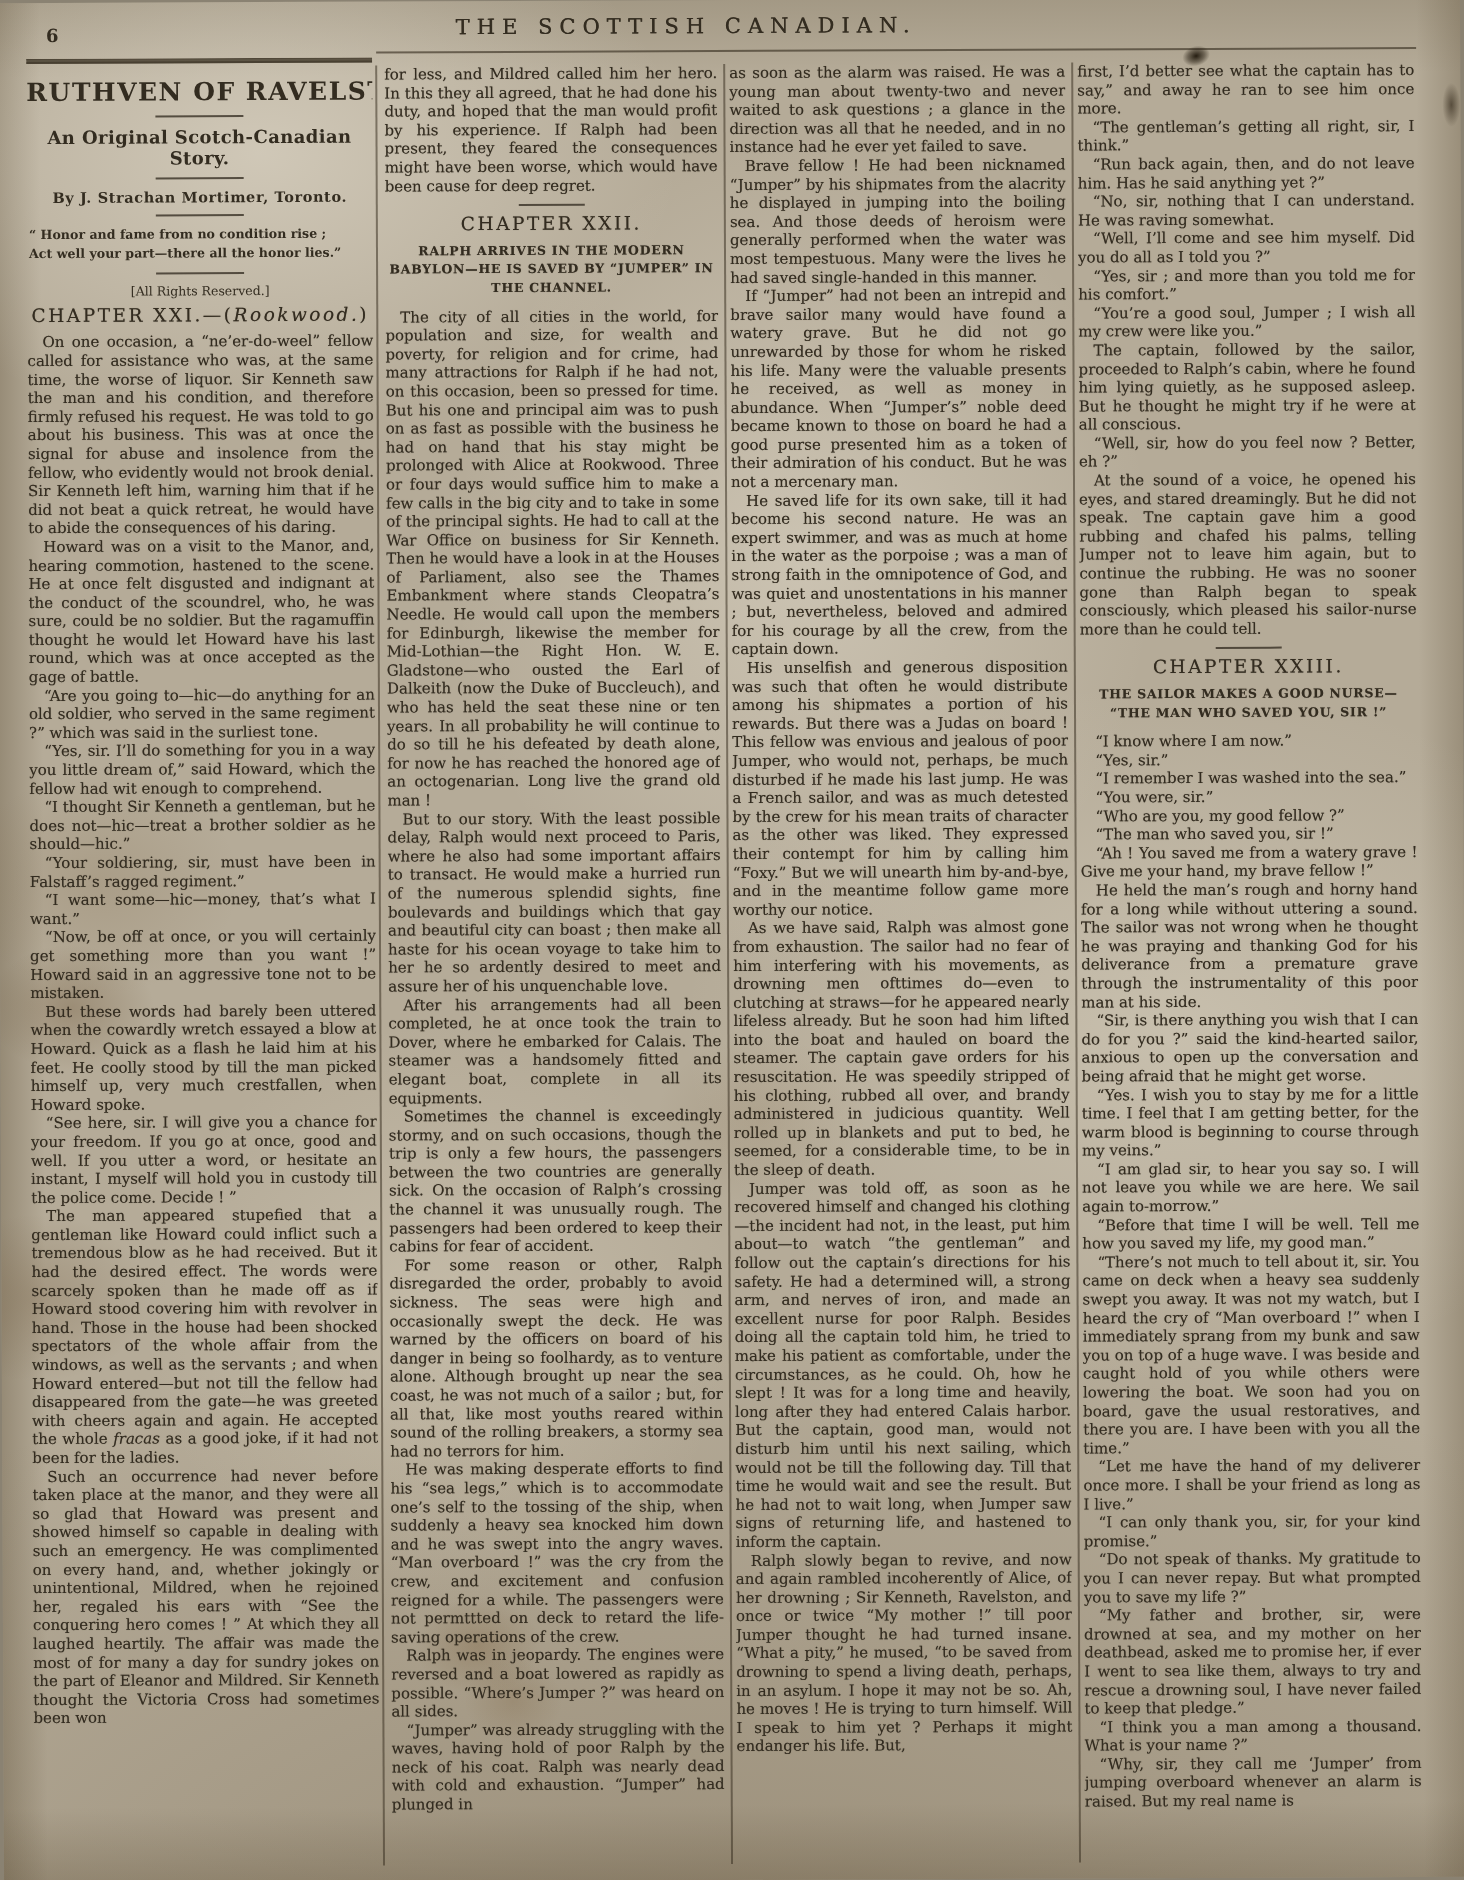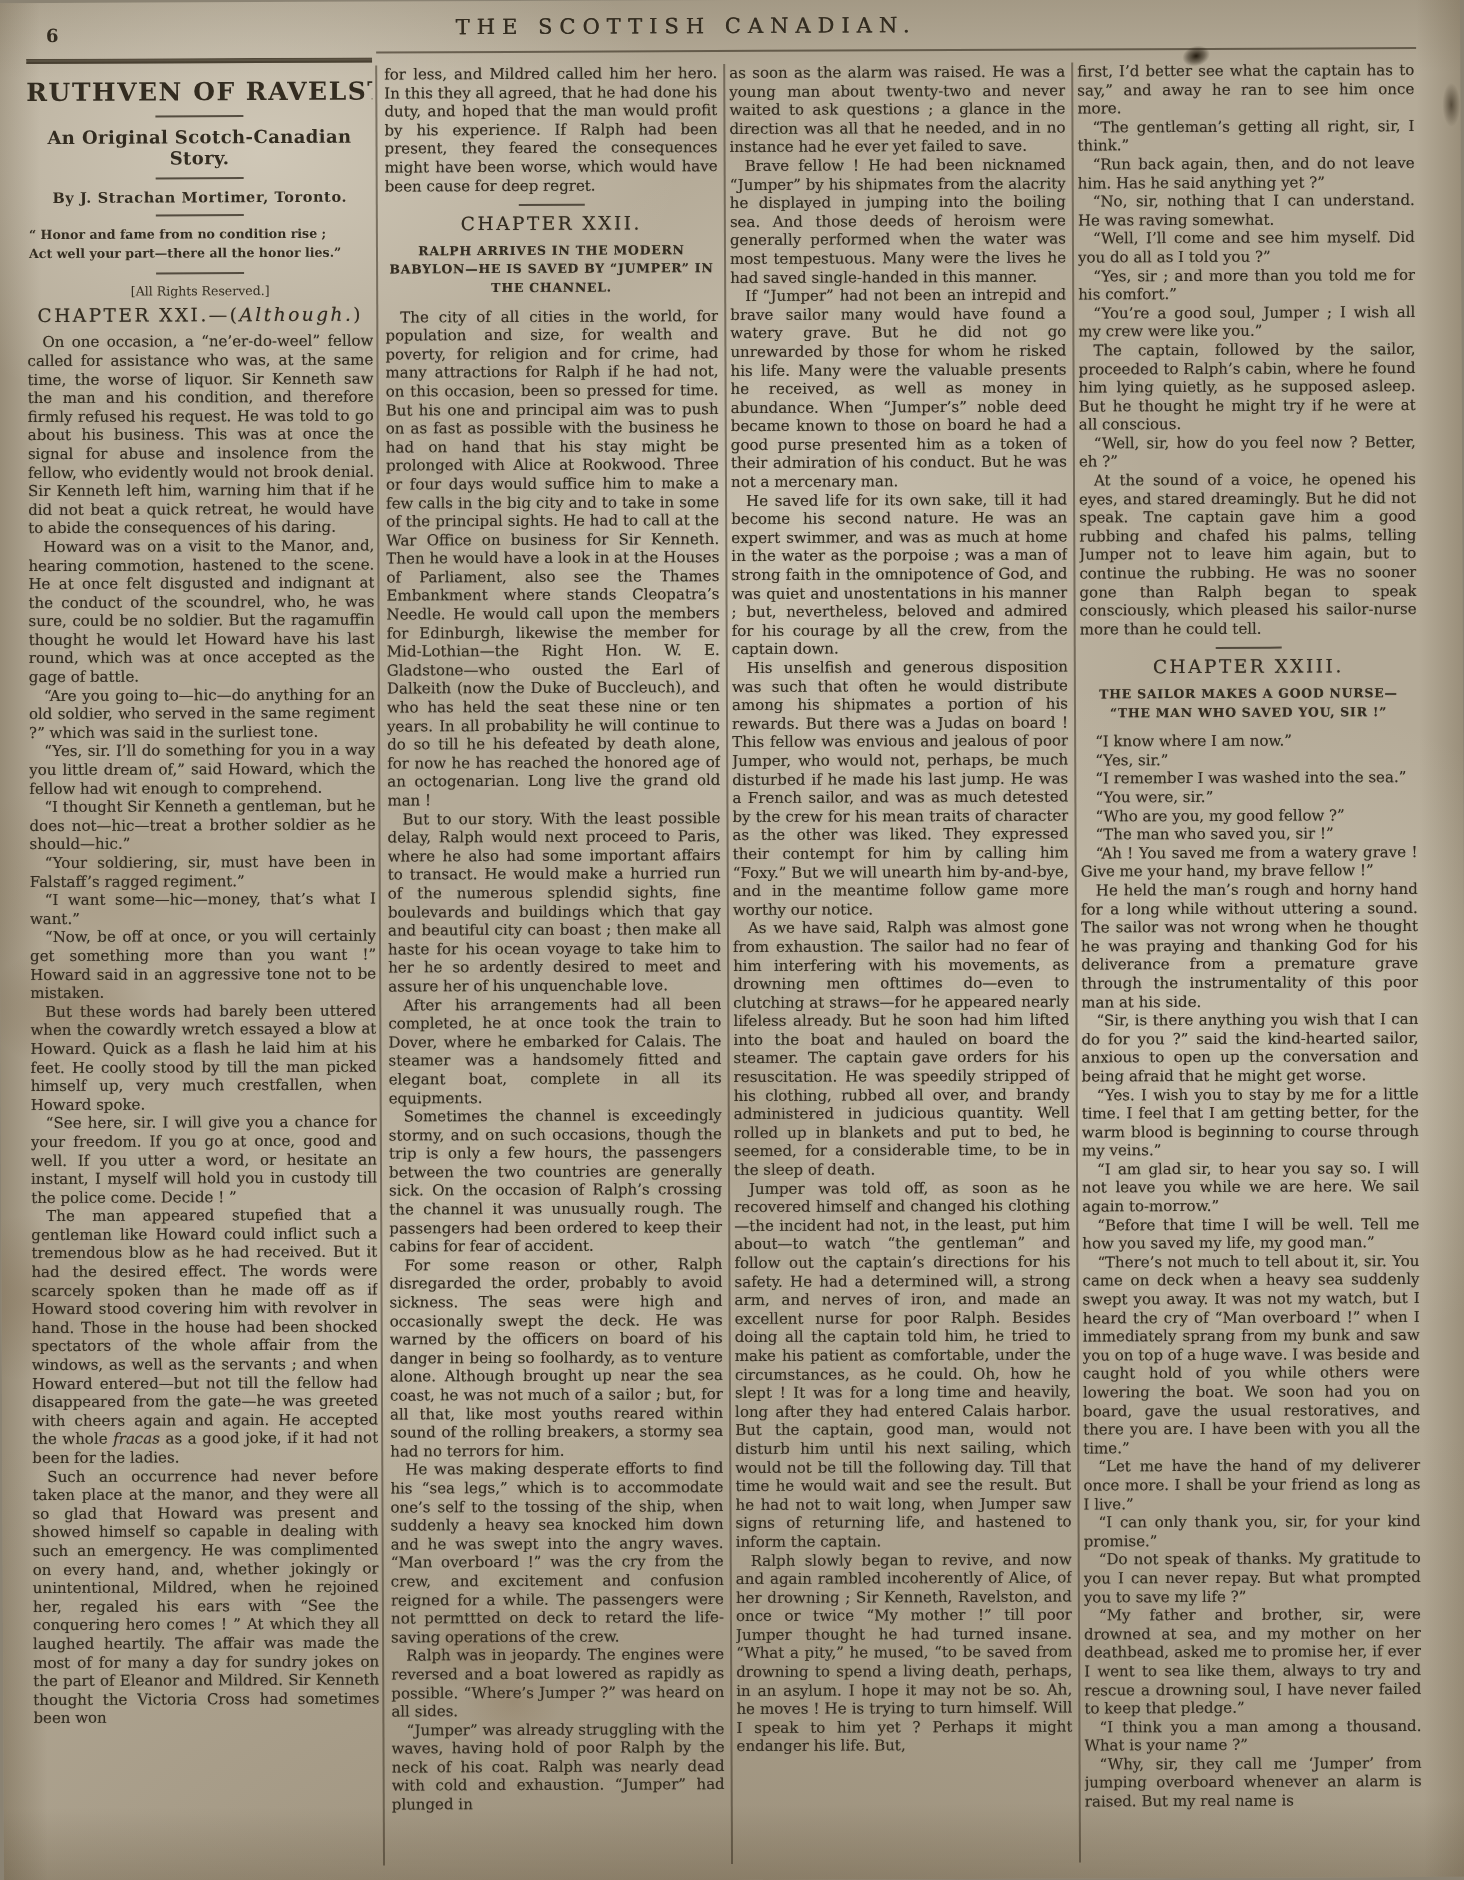--- a/index.html
+++ b/index.html
@@ -80,21 +80,21 @@
       <div class="divider wide"></div>
       <div class="byline">By J. Strachan Mortimer, Toronto.</div>
       <div class="divider wide"></div>
       <div class="epigraph">
         <div>“ Honor and fame from no condition rise ;</div>
         <div>Act well your part—there all the honor lies.”</div>
       </div>
       <div class="divider wide"></div>
       <div class="rights">[All Rights Reserved.]</div>
       <div class="body">
-          <h3 class="chapter">CHAPTER XXI.—(<i>Although.</i>)</h3>
+          <h3 class="chapter">CHAPTER XXI.—(<i>Rookwood.</i>)</h3>
           <p class="para">On one occasion, a “ne’er-do-weel” fellow called for assistance who was, at the same time, the worse of liquor.  Sir Kenneth saw the man and his condition, and therefore firmly refused his request.  He was told to go about his business.  This was at once the signal for abuse and insolence from the fellow, who evidently would not brook denial.  Sir Kenneth left him, warning him that if he did not beat a quick retreat, he would have to abide the consequences of his daring.</p>
           <p class="para">Howard was on a visit to the Manor, and, hearing commotion, hastened to the scene.  He at once felt disgusted and indignant at the conduct of the scoundrel, who, he was sure, could be no soldier.  But the ragamuffin thought he would let Howard have his last round, which was at once accepted as the gage of battle.</p>
           <p class="para">“Are you going to—hic—do anything for an old soldier, who served in the same regiment ?” which was said in the surliest tone.</p>
           <p class="para">“Yes, sir.  I’ll do something for you in a way you little dream of,” said Howard, which the fellow had wit enough to comprehend.</p>
           <p class="para">“I thought Sir Kenneth a gentleman, but he does not—hic—treat a brother soldier as he should—hic.”</p>
           <p class="para">“Your soldiering, sir, must have been in Falstaff’s ragged regiment.”</p>
           <p class="para">“I want some—hic—money, that’s what I want.”</p>
           <p class="para">“Now, be off at once, or you will certainly get something more than you want !” Howard said in an aggressive tone not to be mistaken.</p>
           <p class="para">But these words had barely been uttered when the cowardly wretch essayed a blow at Howard.  Quick as a flash he laid him at his feet.  He coolly stood by till the man picked himself up, very much crestfallen, when Howard spoke.</p>
           <p class="para">“See here, sir.  I will give you a chance for your freedom.  If you go at once, good and well.  If you utter a word, or hesitate an instant, I myself will hold you in custody till the police come.  Decide ! ”</p>

